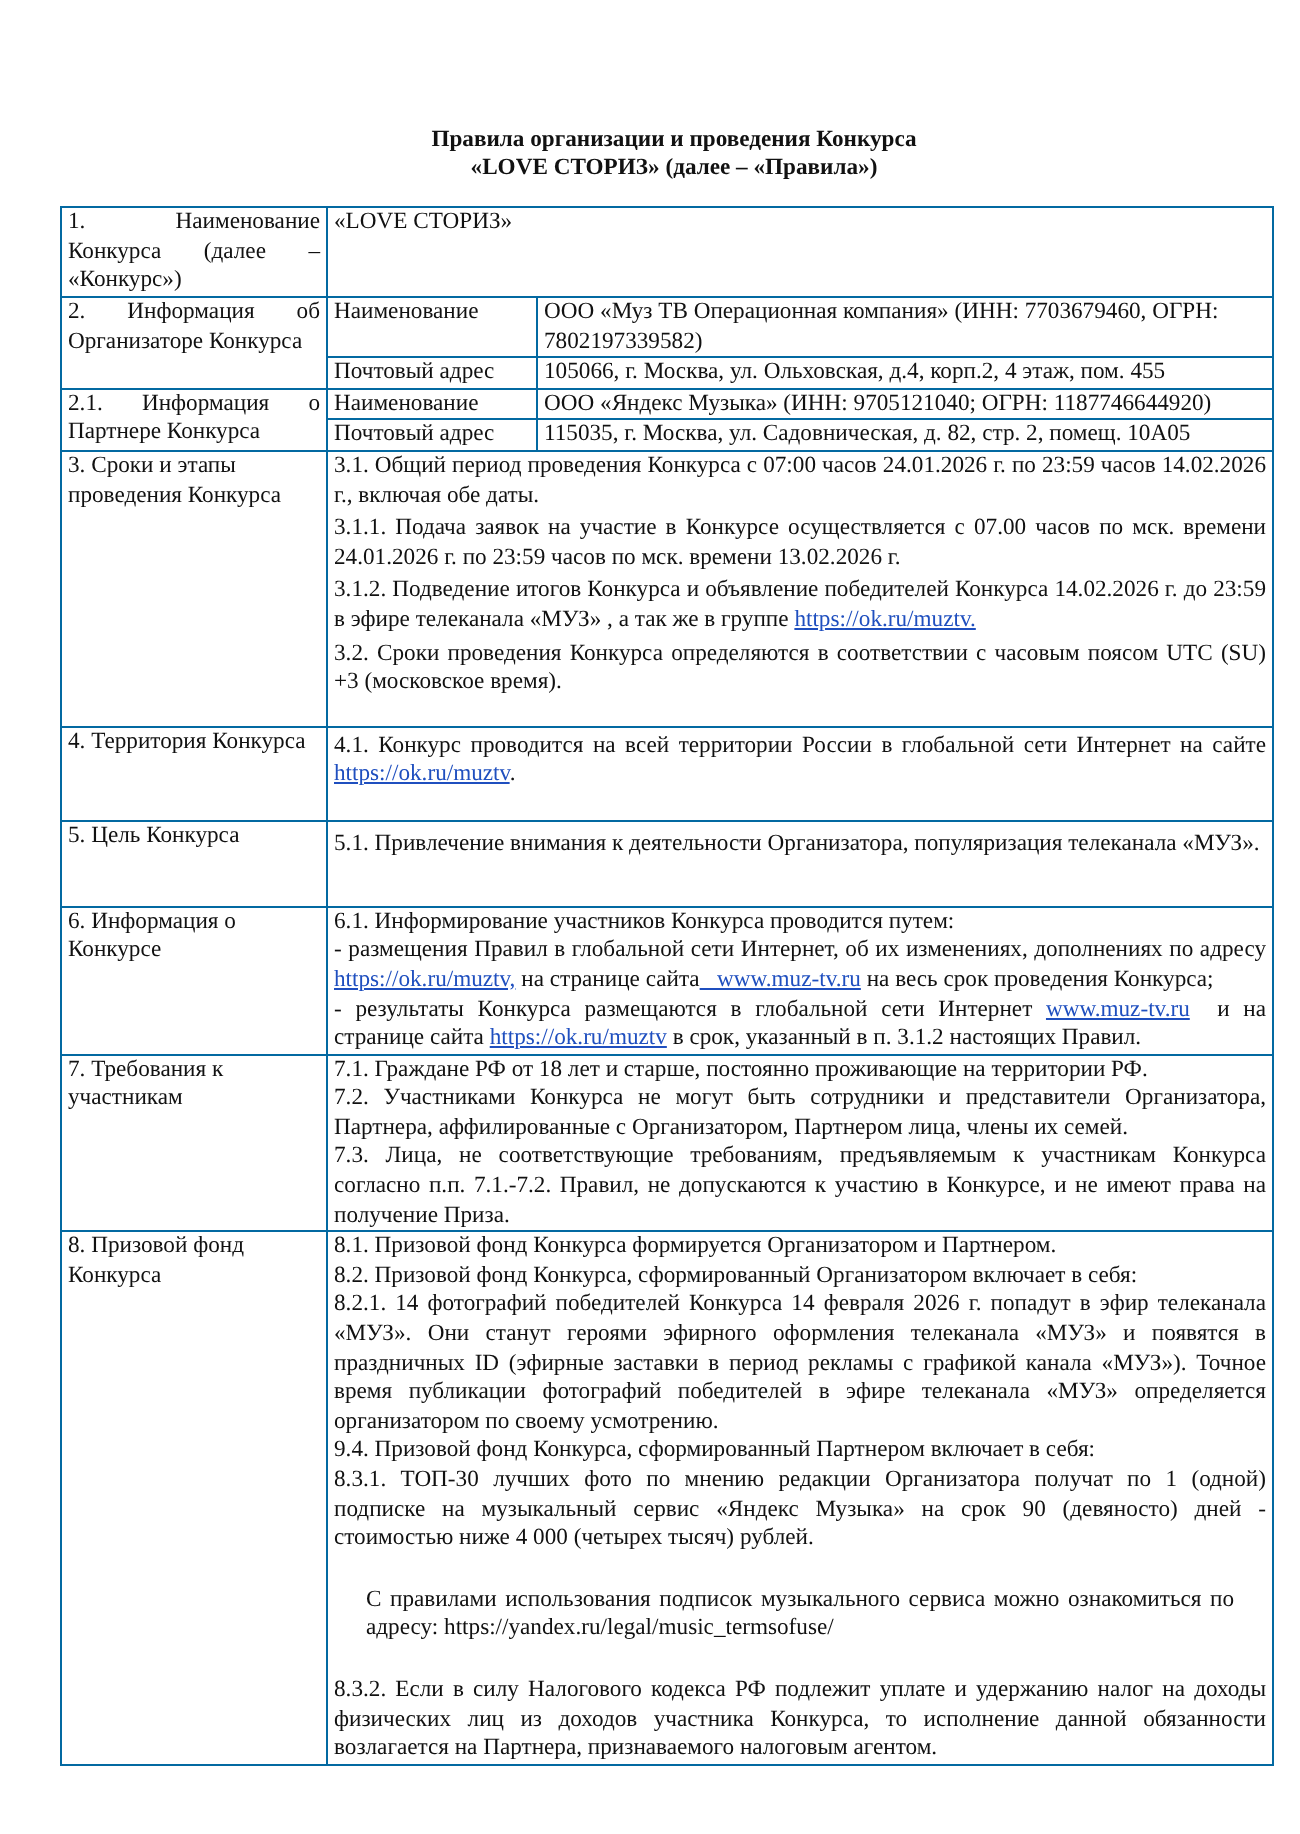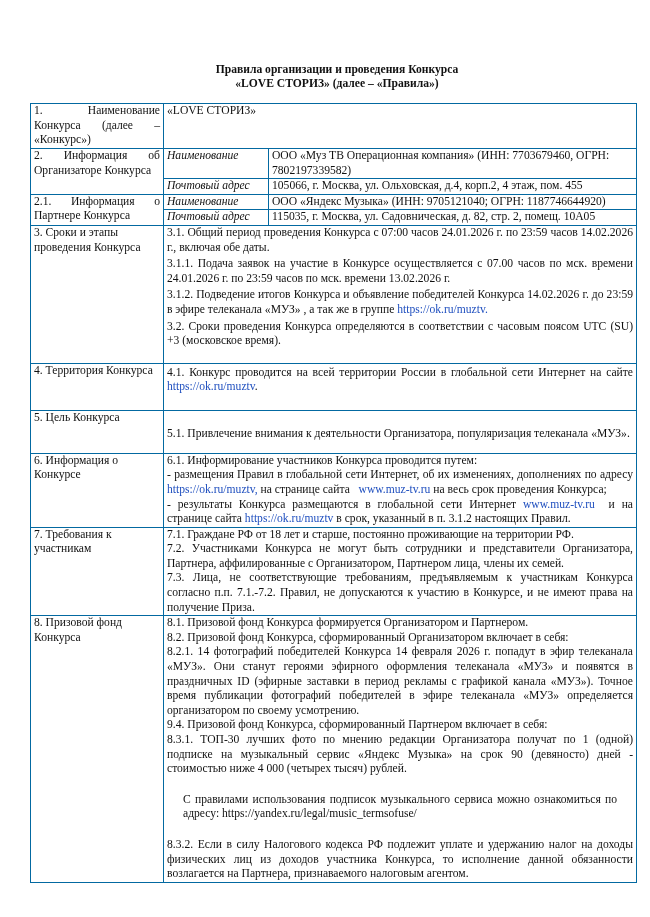--- a/index.html
+++ b/index.html
@@ -5,24 +5,24 @@
   html, body { margin: 0; padding: 0; background: #ffffff; }
   body { width: 650px; height: 917px; position: relative; overflow: hidden;
          font-family: "Liberation Serif", "DejaVu Serif", serif; color: #111; font-size: 11.6px; }
   .title { position: absolute; top: 63px; left: 0; width: 650px; text-align: center;
            font-weight: bold; font-size: 11.6px; line-height: 14px; padding-left: 12px; }
   table.rules { position: absolute; top: 103px; left: 30px; width: 607px;
                 border-collapse: collapse; table-layout: fixed; }
   table.rules td { border: 1px solid #0369a1; vertical-align: top; padding: 0 3px;
                    line-height: 14.6px; text-align: justify; }
   td.c1 { width: 127px; }
-  td.c2 { width: 99px; text-align: left !important; font-style: italic; }
+  td.c2 { width: 99px; text-align: left !important; }
   .p { margin: 0 0 2px 0; }
   .p:last-child { margin-bottom: 0; }
-  a.lnk { color: #1f4fbf; }
+  a.lnk { color: #1f4fbf; text-decoration: underline; }
   .pad-bottom { padding-bottom: 14px !important; }
 </style>
 </head>
 <body>
 
 <div class="title">
   <div>Правила организации и проведения Конкурса</div>
   <div>«LOVE СТОРИЗ» (далее – «Правила»)</div>
 </div>
 
@@ -71,21 +71,21 @@
 
   <tr>
     <td class="c1" style="height:46px;text-align:left">4. Территория Конкурса</td>
     <td colspan="2" style="padding-top:2px">
       <span> 4.1. Конкурс проводится на всей территории России в глобальной сети Интернет на сайте </span><a class="lnk">https://ok.ru/muztv</a><span>.</span>
     </td>
   </tr>
 
   <tr>
     <td class="c1" style="height:42px;text-align:left">5. Цель Конкурса</td>
-    <td colspan="2" style="padding-top:16px">5.1. Привлечение внимания к деятельности Организатора, популяризация телеканала «МУЗ».</td>
+    <td colspan="2" style="padding-top:4px">5.1. Привлечение внимания к деятельности Организатора, популяризация телеканала «МУЗ».</td>
   </tr>
 
   <tr>
     <td class="c1" style="text-align:left">6. Информация о Конкурсе</td>
     <td colspan="2">
       <div class="p" style="margin:0">6.1. Информирование участников Конкурса проводится путем:</div>
       <div class="p" style="margin:0"><span>- размещения Правил в глобальной сети Интернет, об их изменениях, дополнениях по адресу </span><a class="lnk">https://ok.ru/muztv,</a><span> на странице сайта</span><a class="lnk" style="white-space:pre">   www.muz-tv.ru</a><span> на весь срок проведения Конкурса;</span></div>
       <div class="p" style="margin:0"><span>- результаты Конкурса размещаются в глобальной сети Интернет </span><a class="lnk">www.muz-tv.ru</a><span style="white-space:pre-wrap">  и на странице сайта </span><a class="lnk">https://ok.ru/muztv</a><span>  в срок, указанный в п. 3.1.2 настоящих Правил.</span></div>
     </td>
   </tr>

